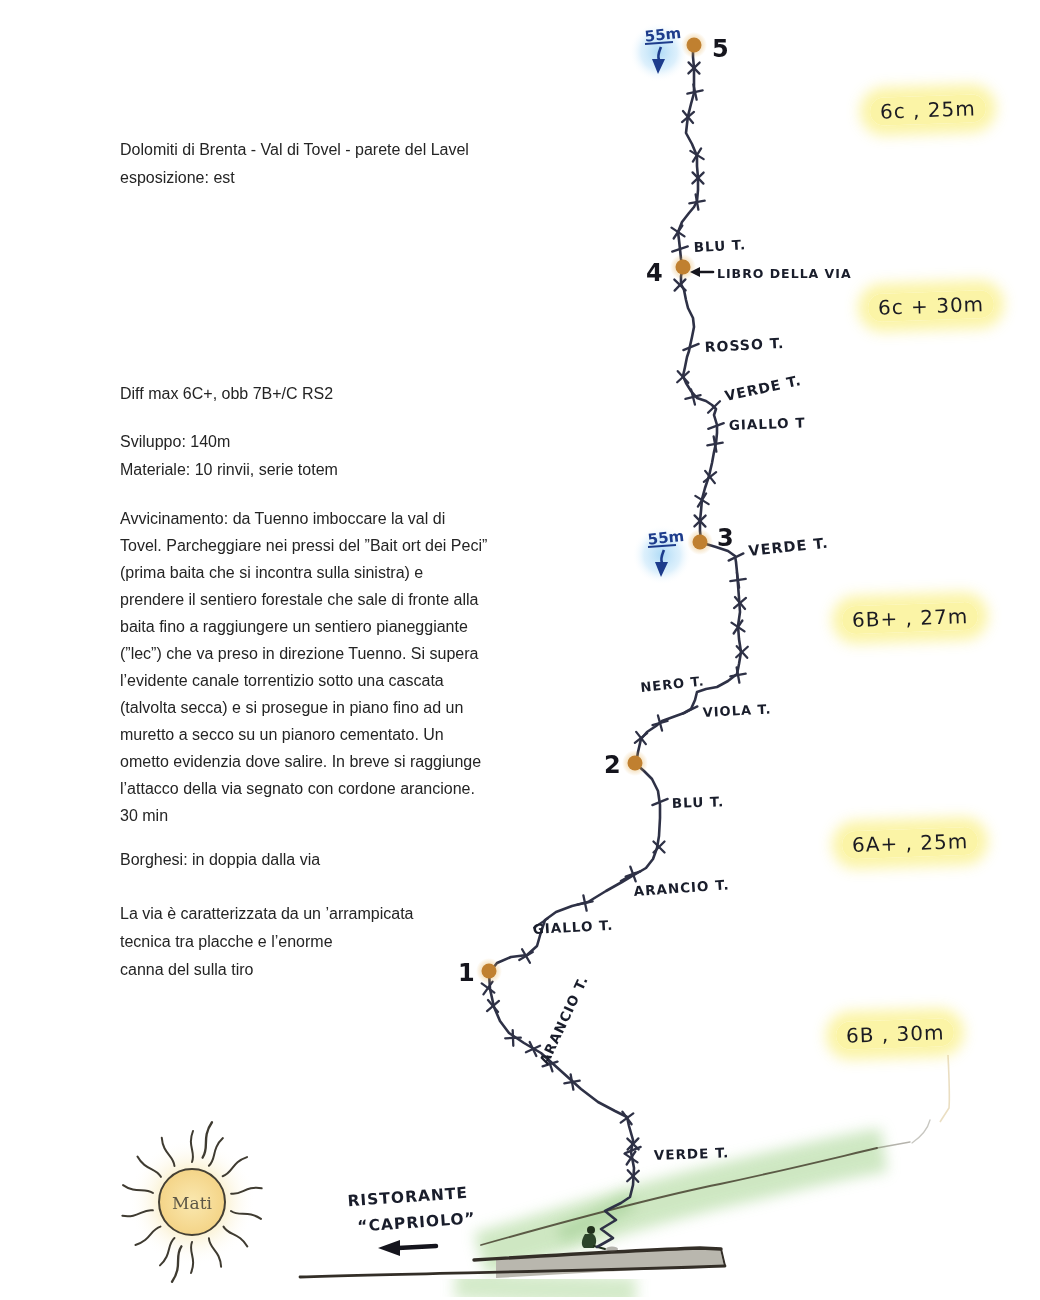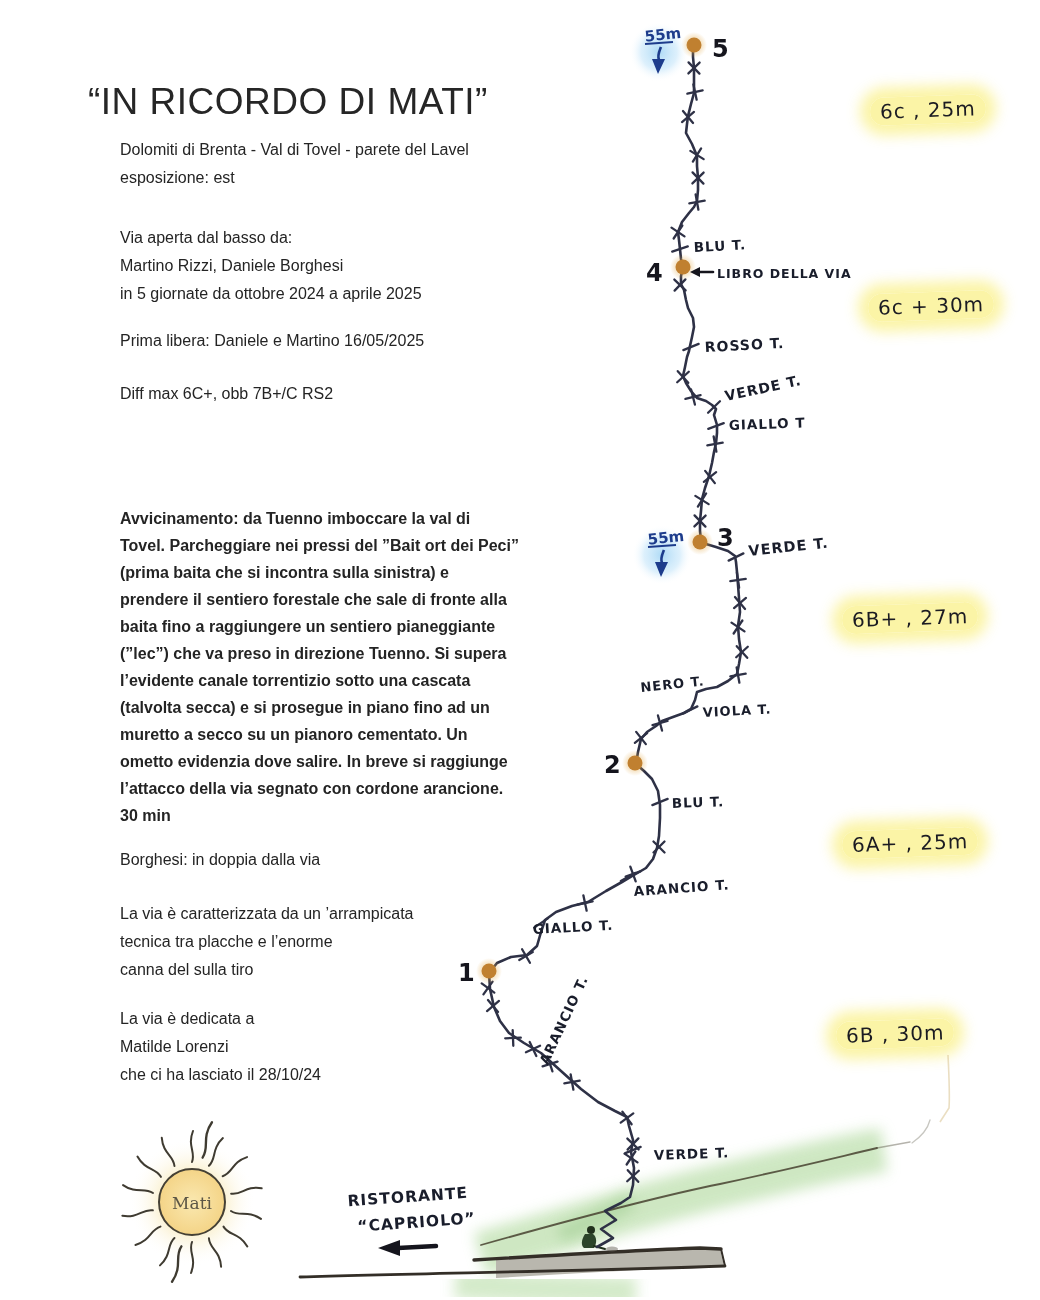--- a/index.html
+++ b/index.html
@@ -3,63 +3,57 @@
 <meta charset="utf-8">
 <style>
   html,body{margin:0;padding:0;}
   body{width:1040px;height:1300px;position:relative;background:#ffffff;overflow:hidden;
        font-family:"Liberation Sans",sans-serif;color:#1f1f1f;}
   .page{position:absolute;inset:0;}
   .title{position:absolute;left:88px;top:56px;font-size:37px;font-weight:400;
          letter-spacing:0.5px;color:#262626;white-space:nowrap;}
   .para{position:absolute;left:120px;font-size:16px;line-height:28px;
         white-space:pre-line;color:#242424;width:520px;}
-  .para.tight{line-height:27px;font-weight:bold;}
+  .para.tight{line-height:27px;}
   .grade{position:absolute;font-family:"DejaVu Sans",sans-serif;font-size:20px;
          font-weight:500;color:#1b1b22;letter-spacing:1px;white-space:nowrap;
          background:rgba(250,242,150,0.85);border-radius:18px;padding:2px 10px;
          box-shadow:0 0 14px 10px rgba(250,242,150,0.85);transform:rotate(-2deg);}
   svg{position:absolute;left:0;top:0;}
   .hw{font-family:"DejaVu Sans",sans-serif;font-weight:700;fill:#191d2b;letter-spacing:1px;}
   .pitchnum{font-family:"DejaVu Sans",sans-serif;font-weight:700;font-size:24px;fill:#15151d;}
   .rap{font-family:"DejaVu Sans",sans-serif;font-weight:700;font-size:15px;fill:#1d3c8c;}
 </style>
 </head>
 <body>
 
 <div class="page">
 
-  <h1 class="title">“IN RICORDO DI MATI”</h1>
 
   <p class="para" style="top:120px">Dolomiti di Brenta - Val di Tovel - parete del Lavel
 esposizione: est</p>
-  <p class="para" style="top:208px">Via aperta dal basso da:
-Martino Rizzi, Daniele Borghesi
-in 5 giornate da ottobre 2024 a aprile 2025</p>
-  <p class="para" style="top:311px">Prima libera: Daniele e Martino 16/05/2025</p>
   <p class="para" style="top:364px">Diff max 6C+, obb 7B+/C  RS2</p>
+  <p class="para" style="top:412px">Sviluppo: 140m
+Materiale: 10 rinvii, serie totem</p>
   <p class="para tight" style="top:489px">Avvicinamento: da Tuenno imboccare la val di
 Tovel. Parcheggiare nei pressi del ”Bait ort dei Peci”
 (prima baita che si incontra sulla sinistra) e
 prendere il sentiero forestale che sale di fronte alla
 baita fino a raggiungere un sentiero pianeggiante
 (”lec”) che va preso in direzione Tuenno. Si supera
 l’evidente canale torrentizio sotto una cascata
 (talvolta secca) e si prosegue in piano fino ad un
 muretto a secco su un pianoro cementato. Un
 ometto evidenzia dove salire. In breve si raggiunge
 l’attacco della via segnato con cordone arancione.
 30 min</p>
   <p class="para" style="top:830px">Borghesi: in doppia dalla via</p>
   <p class="para" style="top:884px">La via è caratterizzata da un ’arrampicata
 tecnica tra placche e l’enorme
 canna del sulla tiro</p>
-  <p class="para" style="top:989px">La via è dedicata a
-Matilde Lorenzi
-che ci ha lasciato il 28/10/24</p>
 
   <span class="grade" style="left:870px;top:96px">6c , 25m</span>
   <span class="grade" style="left:868px;top:292px">6c + 30m</span>
   <span class="grade" style="left:842px;top:604px">6B+ , 27m</span>
   <span class="grade" style="left:842px;top:829px">6A+ ,  25m</span>
   <span class="grade" style="left:836px;top:1020px">6B , 30m</span>
 
   <svg width="1040" height="1300" viewBox="0 0 1040 1300">
     <defs>
       <filter id="soft" x="-60%" y="-60%" width="220%" height="220%">

